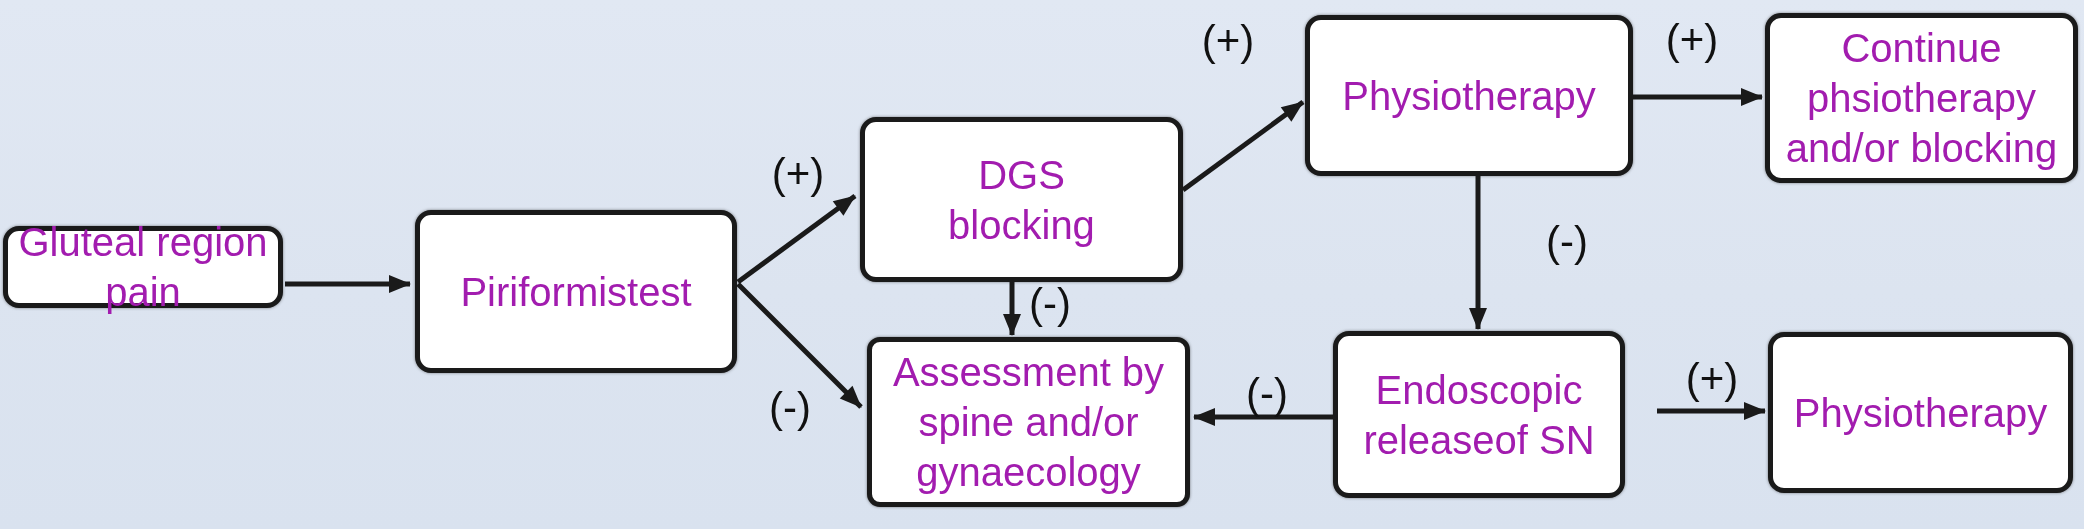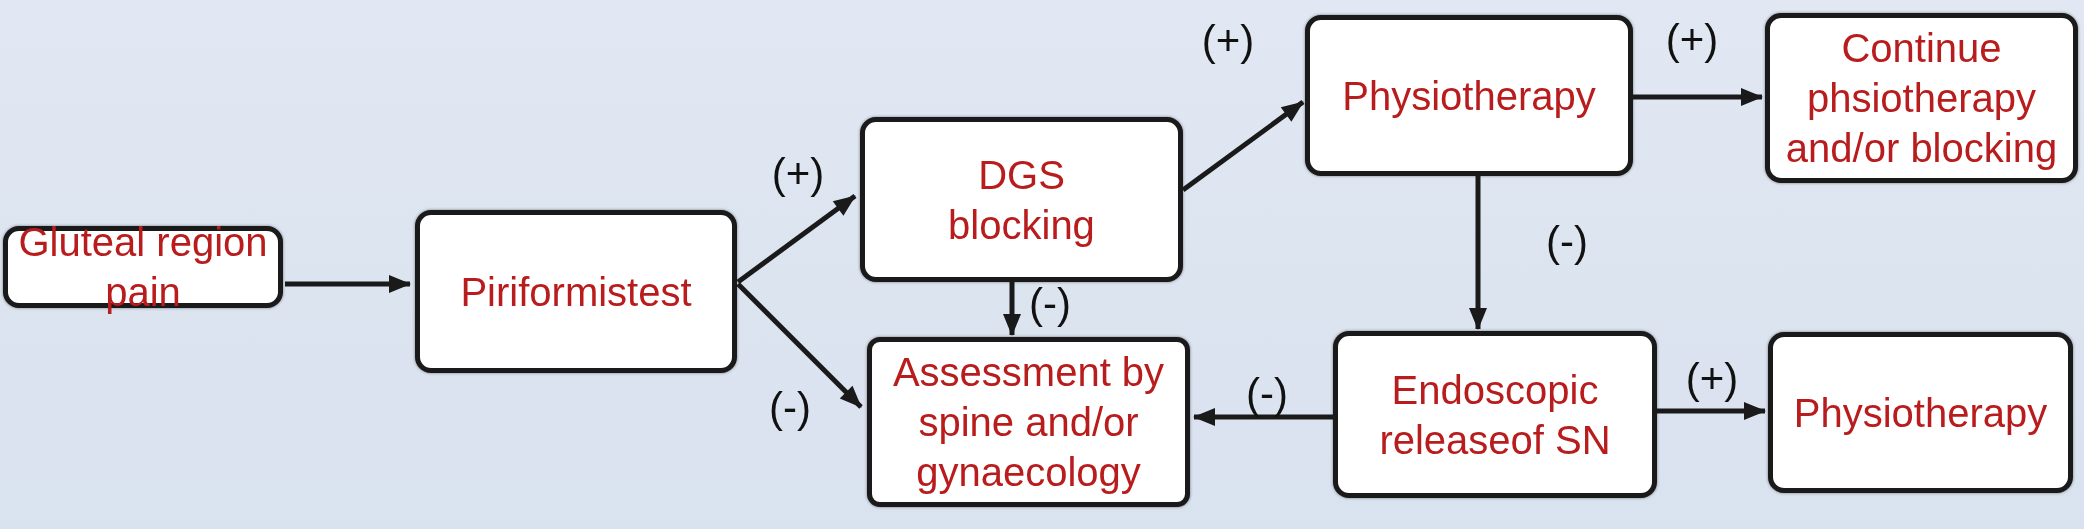--- a/index.html
+++ b/index.html
@@ -18,21 +18,21 @@
     border: 5px solid #1a1a1a;
     border-radius: 16px;
     box-shadow: 0 0 3px rgba(30,30,30,0.55);
     display: flex;
     align-items: center;
     justify-content: center;
     text-align: center;
     white-space: pre-line;
     font-size: 40px;
     line-height: 1.25;
-    color: #b91c1c;
+    color: #a21caf;
   }
   .edge-label {
     position: absolute;
     transform: translate(-50%, -50%);
     font-size: 42px;
     color: #111111;
     white-space: nowrap;
   }
   .arrows {
     position: absolute;
@@ -74,21 +74,21 @@
   <div class="node" style="left:1305px; top:15px;  width:328px; height:161px;">Physiotherapy</div>
 
   <div class="node" style="left:1765px; top:13px;  width:313px; height:170px;">Continue
 phsiotherapy
 and/or blocking</div>
 
   <div class="node" style="left:867px;  top:337px; width:323px; height:170px;border-radius:13px;">Assessment by
 spine and/or
 gynaecology</div>
 
-  <div class="node" style="left:1333px; top:331px; width:324px; height:167px;">Endoscopic
+  <div class="node" style="left:1333px; top:331px; width:292px; height:167px;">Endoscopic
 releaseof SN</div>
 
   <div class="node" style="left:1768px; top:332px; width:305px; height:161px;">Physiotherapy</div>
 
   <div class="edge-label" style="left:798px;  top:174px;">(+)</div>
   <div class="edge-label" style="left:790px;  top:408px;">(-)</div>
   <div class="edge-label" style="left:1228px; top:41px;">(+)</div>
   <div class="edge-label" style="left:1050px; top:304px;">(-)</div>
   <div class="edge-label" style="left:1692px; top:40px;">(+)</div>
   <div class="edge-label" style="left:1567px; top:242px;">(-)</div>

